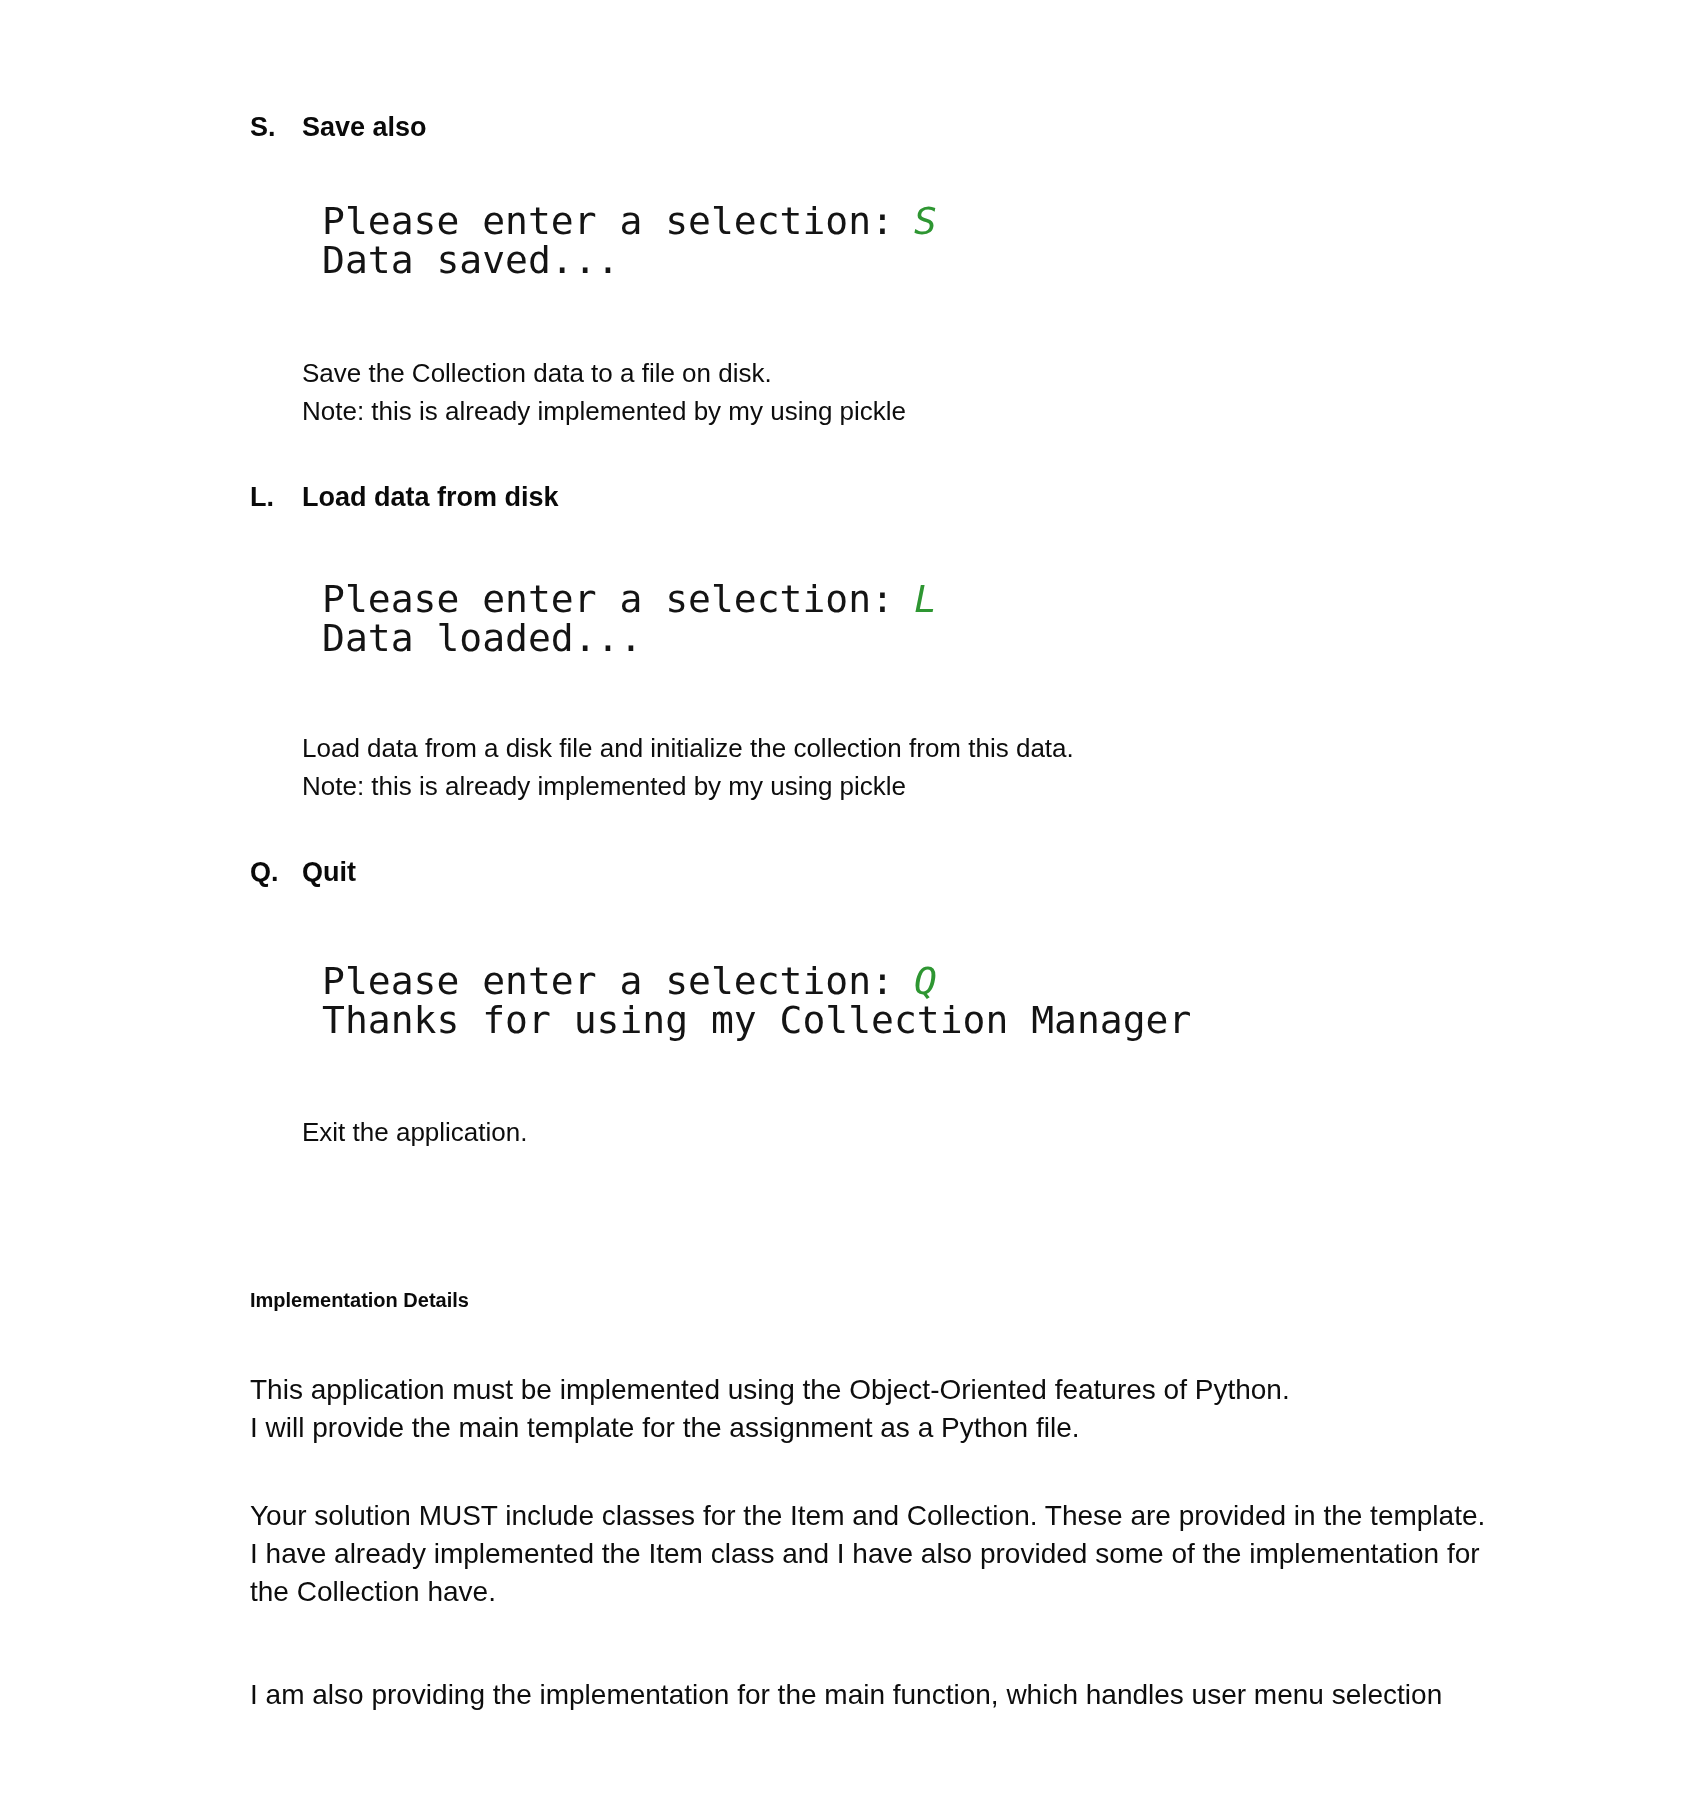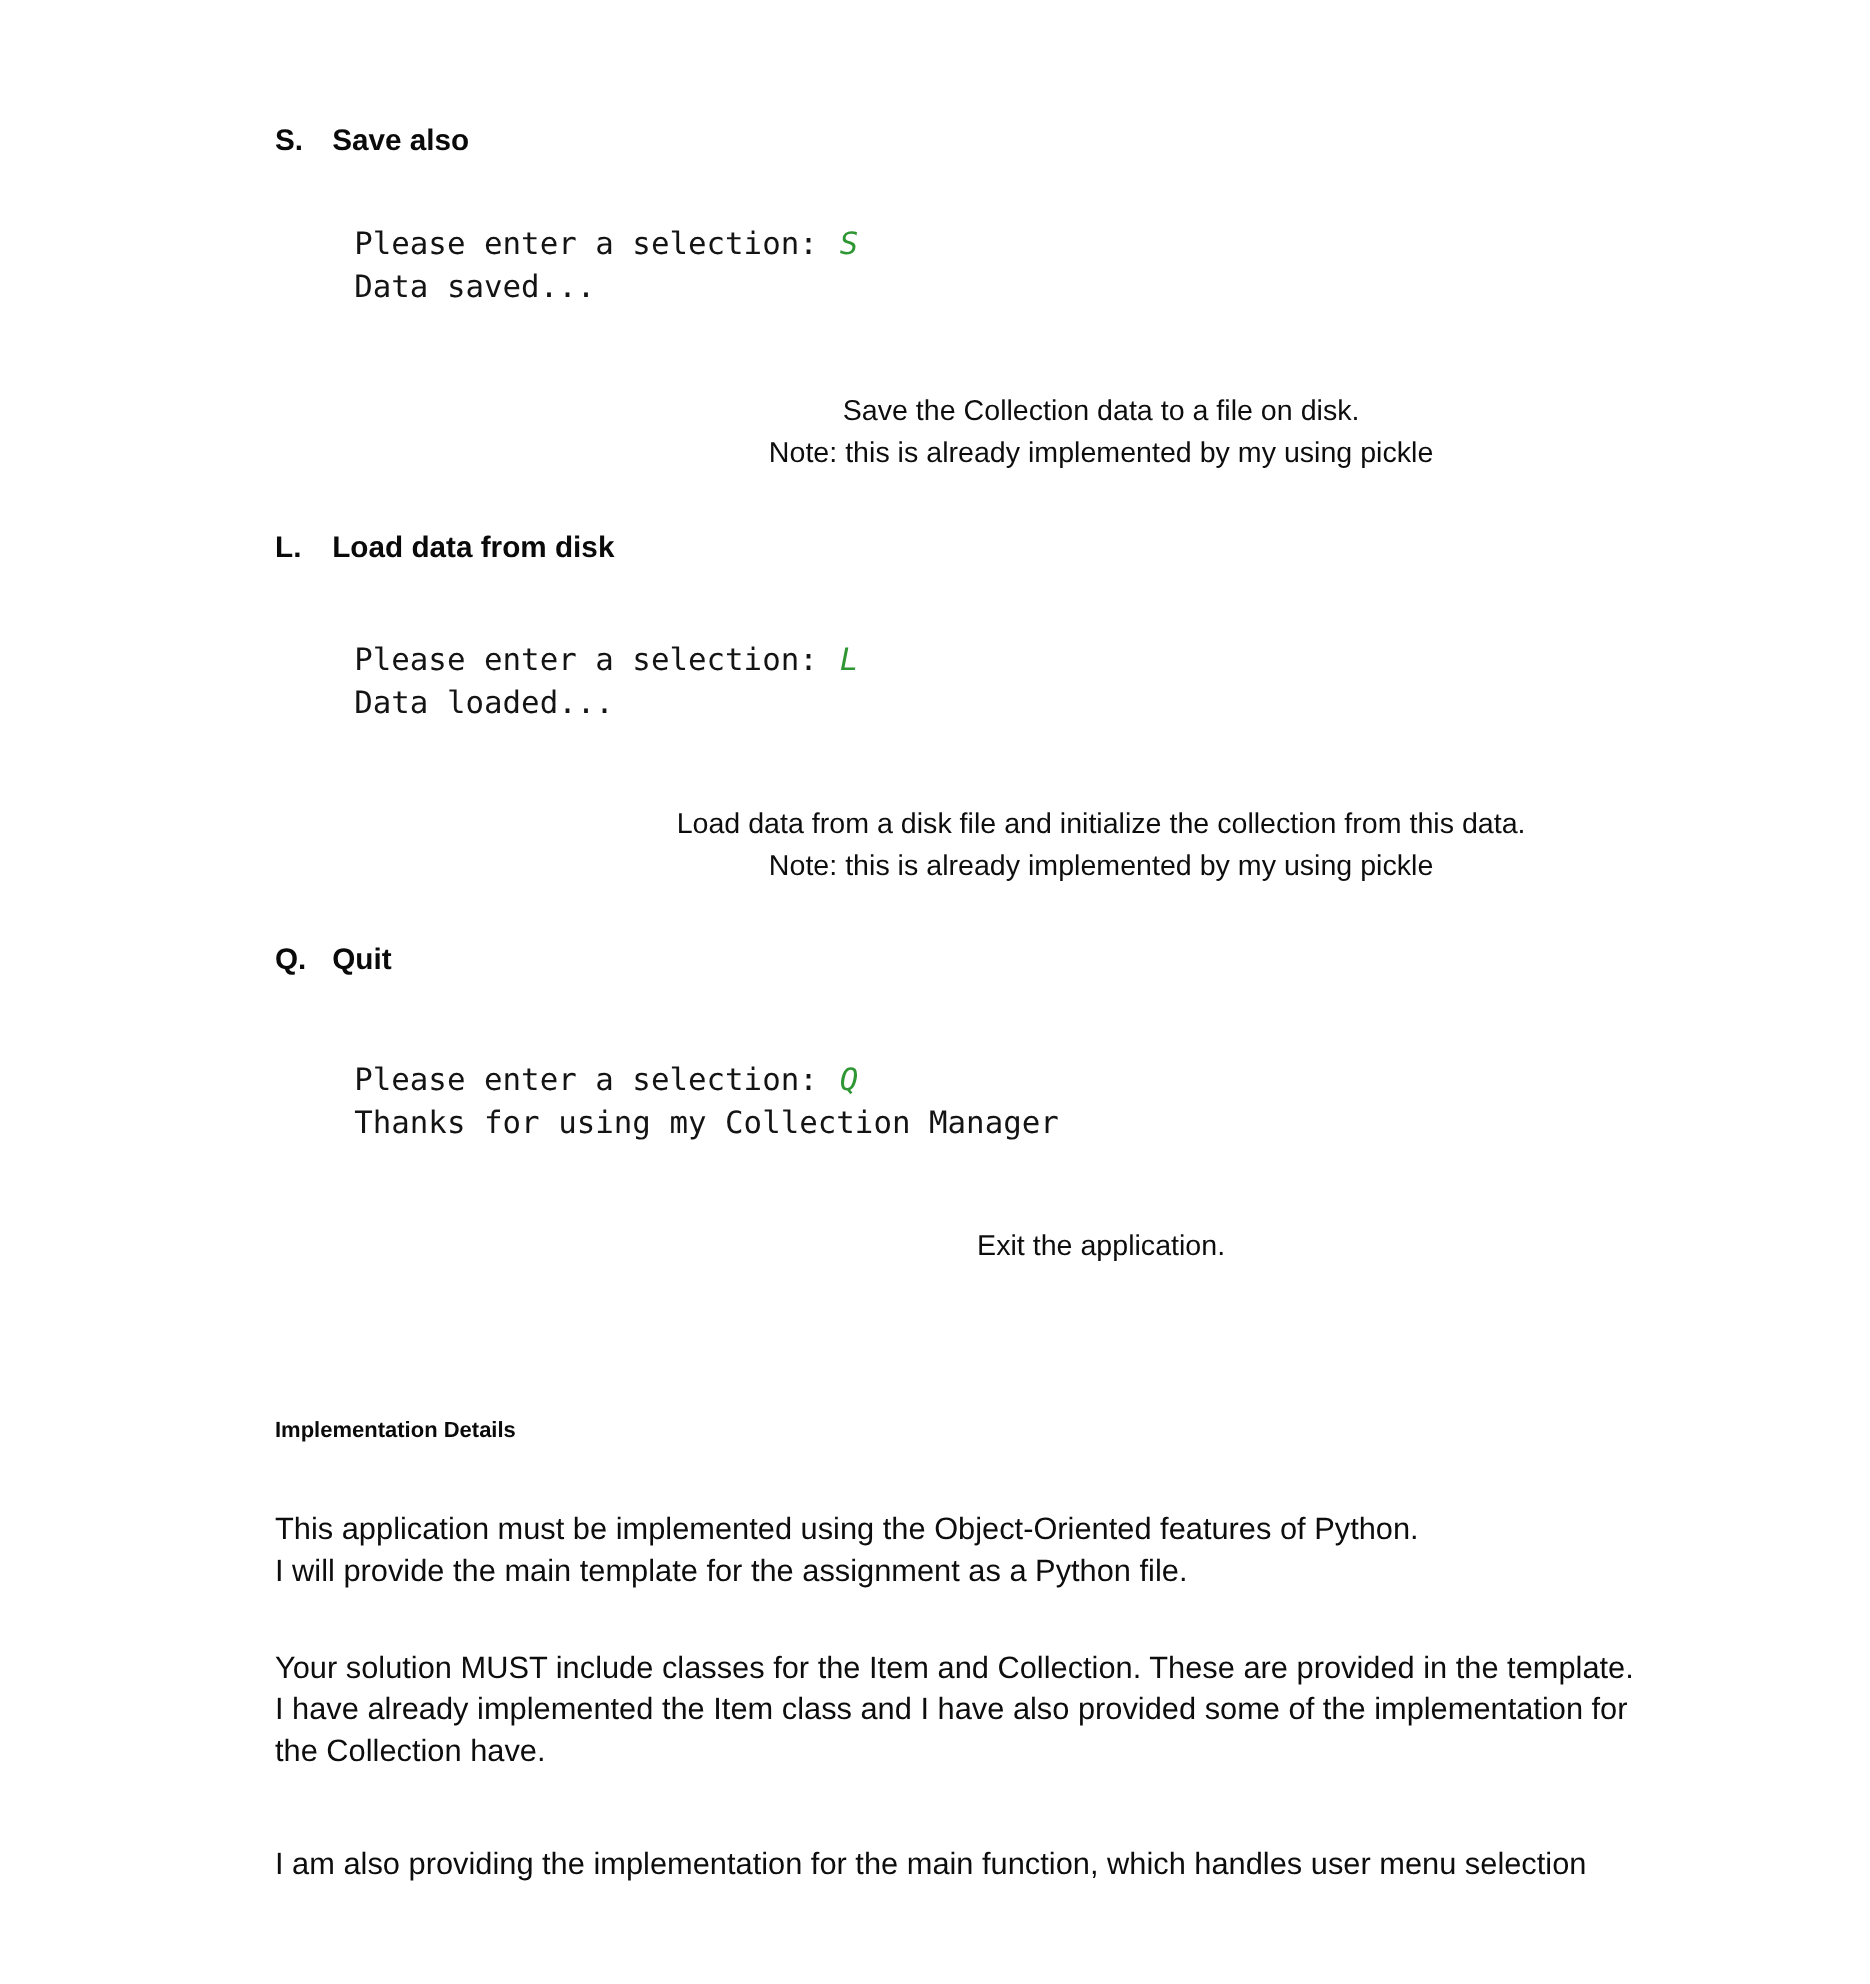--- a/index.html
+++ b/index.html
@@ -30,38 +30,37 @@
   }
   .item-letter {
     width: 52px;
     flex: 0 0 52px;
   }
 
   
   .terminal {
     margin-left: 322px;
     font-family: "DejaVu Sans Mono", monospace;
-    font-size: 28px;
+    font-size: 38px;
     line-height: 39px;
     color: #141414;
     letter-spacing: 0px;
   }
   .terminal .input-letter {
     color: #2e9632;
     font-style: italic;
     margin-left: 20px;
   }
 
   
   .desc {
     margin-left: 302px;
     font-size: 26px;
     line-height: 38px;
     color: #0d0d0d;
-    text-align: center;
   }
 
   
   .impl-heading {
     margin-left: 250px;
     font-size: 20px;
     line-height: 34px;
     font-weight: bold;
     color: #0a0a0a;
   }

